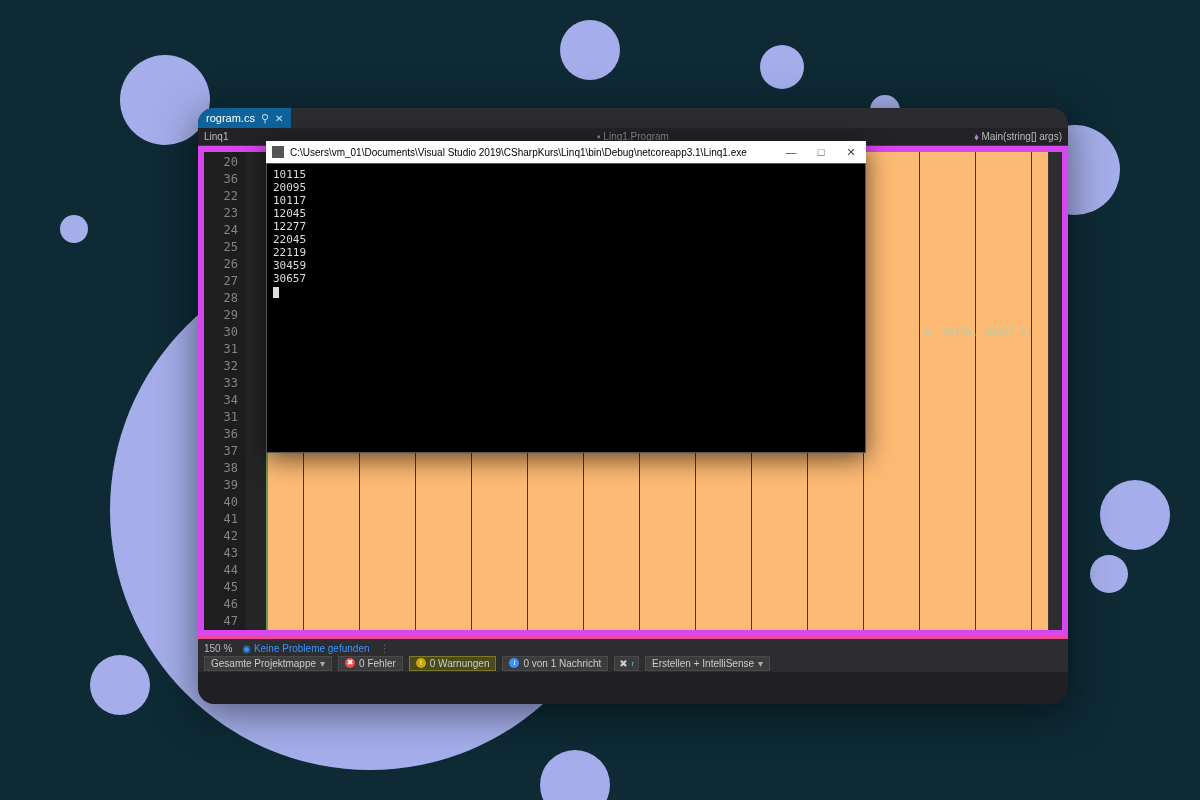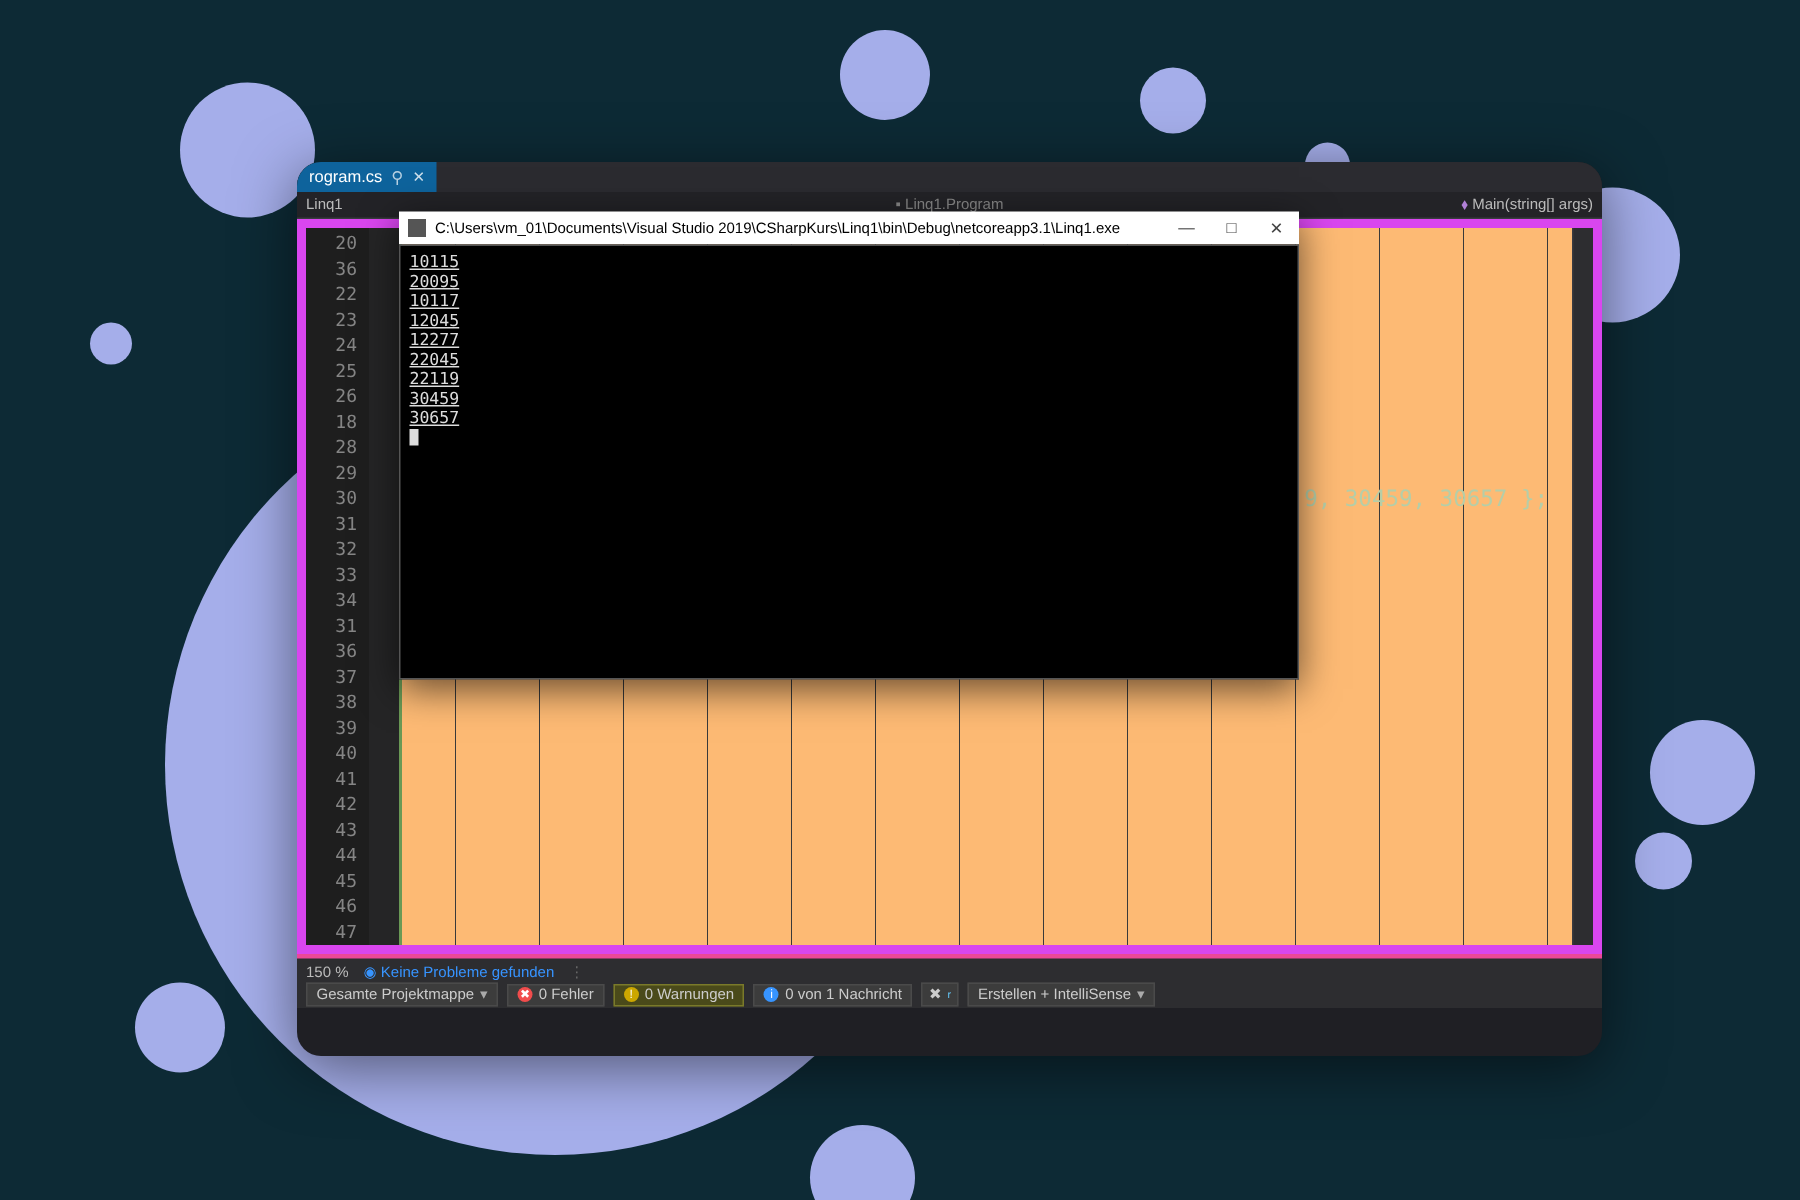--- a/index.html
+++ b/index.html
@@ -99,21 +99,21 @@
         transparent 28px, transparent 56px);
     background-position: 8px 0;
   }
   .line { height: 17px; padding-left: 10px; position: relative; }
   .snippet-right {
     position: absolute;
     right: 16px;
     top: calc(17px * 10 + 2px);
     color: #b5cea8;
     font-family: Consolas, monospace;
-    font-size: 15px;
+    font-size: 10px;
   }
 
   .scroll-strip {
     width: 14px;
     background: #2d2d30;
     border-left: 1px solid #3a3a3f;
   }
 
   .status-row {
     height: 18px;
@@ -178,21 +178,20 @@
   .console-body {
     flex: 1;
     background: #000;
     color: #ddd;
     font-family: Consolas, monospace;
     font-size: 11px;
     line-height: 13px;
     padding: 4px 6px;
     white-space: pre;
     border: 1px solid #555;
-    text-decoration: underline;
   }
   .cursor { display:inline-block; width:6px; height:11px; background:#ddd; vertical-align:middle; }
 </style>
 </head>
 <body>
 
 <div class="bg-circle c1"></div>
 <div class="bg-circle c2"></div>
 <div class="bg-circle c3"></div>
 <div class="bg-circle c4"></div>
@@ -222,21 +221,21 @@
 
   <div class="editor-area">
     <div class="gutter" id="gutter">
         <div>20</div>
         <div>36</div>
         <div>22</div>
         <div>23</div>
         <div>24</div>
         <div>25</div>
         <div>26</div>
-        <div>18</div>
+        <div>27</div>
         <div>28</div>
         <div>29</div>
         <div>30</div>
         <div>31</div>
         <div>32</div>
         <div>33</div>
         <div>34</div>
         <div>31</div>
         <div>36</div>
         <div>37</div>

